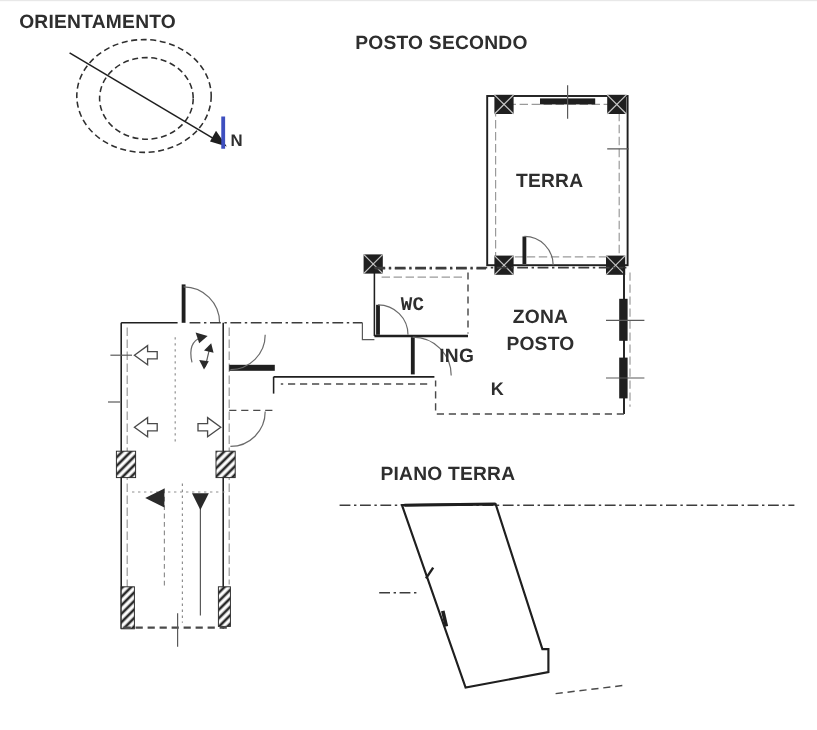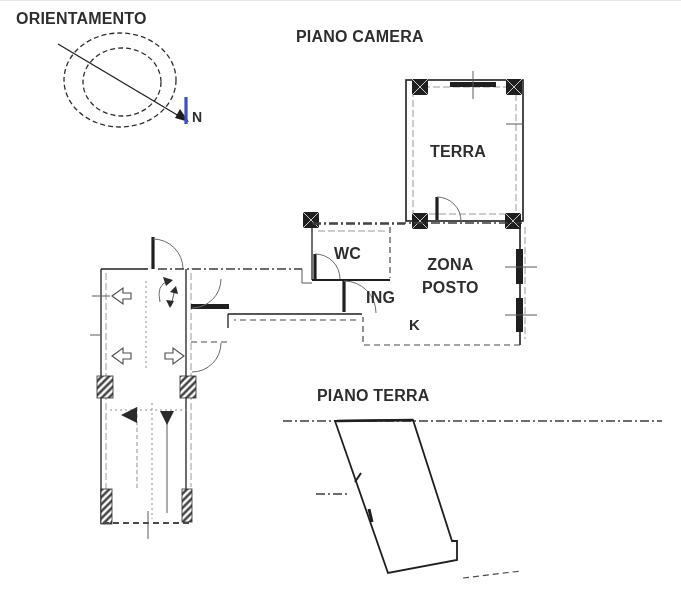--- a/index.html
+++ b/index.html
@@ -166,23 +166,23 @@
       <line x1="316" y1="493" x2="347" y2="493" class="dd"></line>
       <line x1="355" y1="481" x2="361" y2="472" class="w1" style="stroke-width:2"></line>
       <line x1="369" y1="508" x2="372" y2="521" class="w1" style="stroke-width:3"></line>
       <line x1="463" y1="577" x2="521" y2="570" class="ds"></line>
     </g>
   </svg>
 
   <div class="lbl" style="left:16px;top:8px;">ORIENTAMENTO</div>
   <div class="lbl" style="left:192px;top:106px;font-size:14px;">N</div>
 
-  <div class="lbl" style="left:296px;top:26px;">PIANO CAMERA</div>
+  <div class="lbl" style="left:296px;top:26px;">POSTO SECONDO</div>
   <div class="lbl" style="left:430px;top:141px;">TERRA</div>
-  <div class="lbl" style="left:334px;top:243px;">WC</div>
+  <div class="lbl" style="left:334px;top:243px;font-family:Liberation Mono, monospace;">WC</div>
   <div class="lbl" style="left:366px;top:287px;">ING</div>
   <div class="lbl" style="left:422px;top:252px;line-height:23px;text-align:center;">
     <span class="l2">ZONA</span>
     <span class="l2">POSTO</span>
   </div>
   <div class="lbl" style="left:409px;top:314px;font-size:15px;">K</div>
 
   <div class="lbl" style="left:317px;top:385px;">PIANO TERRA</div>
 
 </div>

